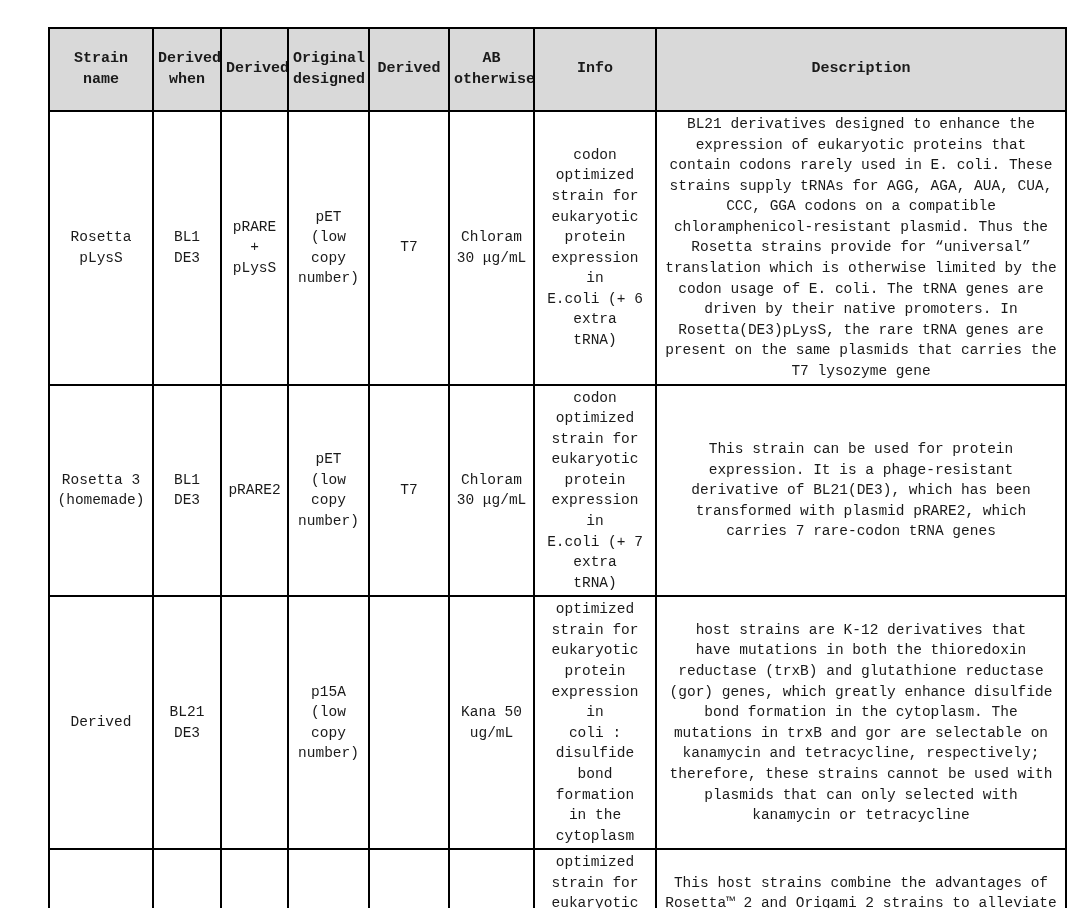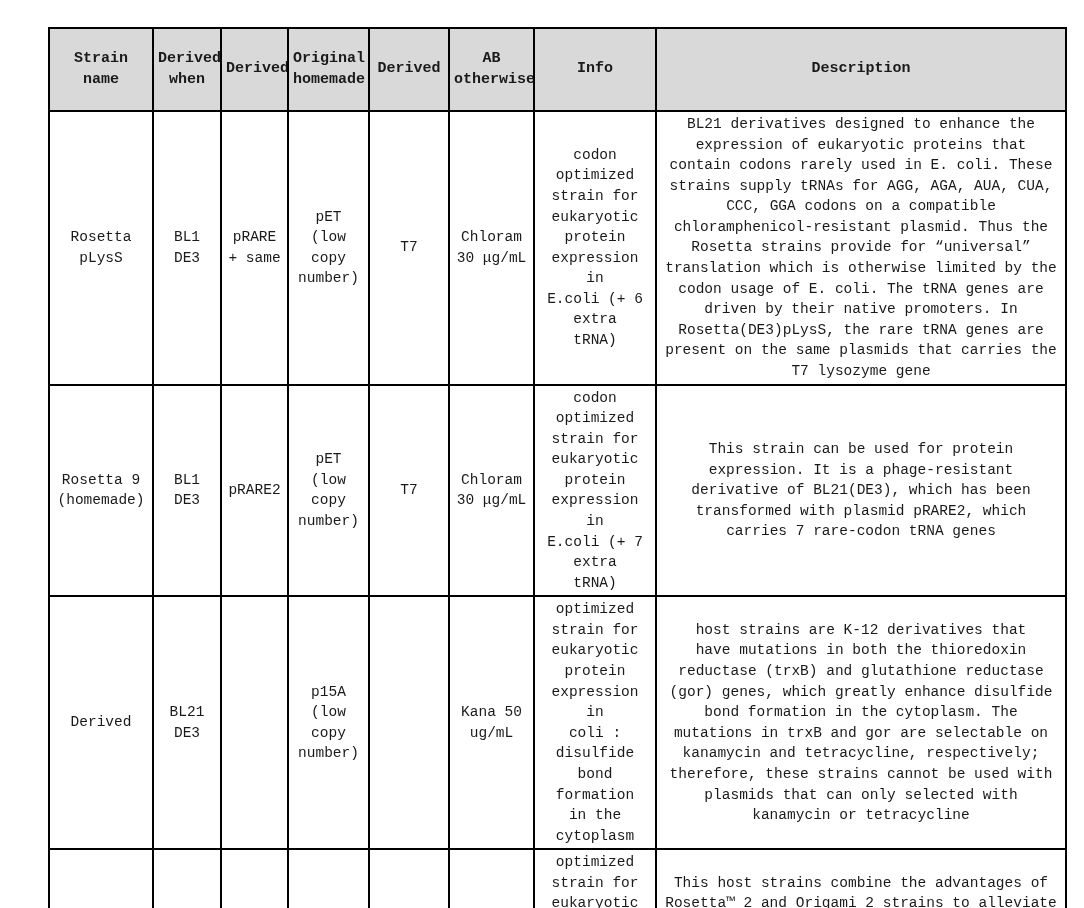--- a/index.html
+++ b/index.html
@@ -74,54 +74,54 @@
         <col style="width:122px">
         <col style="width:410px">
       </colgroup>
       <thead>
         <tr>
           <th>Strain name</th>
           <th>Derived
 when</th>
           <th>Derived</th>
           <th>Original
-homemade</th>
+designed</th>
           <th>Derived</th>
           <th>AB
 otherwise</th>
           <th>Info</th>
           <th>Description</th>
         </tr>
       </thead>
       <tbody>
         <tr class="row-1">
           <td>Rosetta
 pLysS</td>
           <td>BL1
 DE3</td>
           <td>pRARE
-+ same</td>
++ pLysS</td>
           <td>pET
 (low copy
 number)</td>
           <td>T7</td>
           <td>Chloram
 30 μg/mL</td>
           <td>codon
 optimized
 strain for
 eukaryotic
 protein
 expression in
 E.coli (+ 6 extra
 tRNA)</td>
           <td class="desc-cell">BL21 derivatives designed to enhance the expression of eukaryotic proteins that contain codons rarely used in E. coli. These strains supply tRNAs for AGG, AGA, AUA, CUA, CCC, GGA codons on a compatible chloramphenicol-resistant plasmid. Thus the Rosetta strains provide for “universal” translation which is otherwise limited by the codon usage of E. coli. The tRNA genes are driven by their native promoters. In Rosetta(DE3)pLysS, the rare tRNA genes are present on the same plasmids that carries the T7 lysozyme gene</td>
         </tr>
         <tr class="row-2">
-          <td>Rosetta 9
+          <td>Rosetta 3
 (homemade)</td>
           <td>BL1
 DE3</td>
           <td>pRARE2</td>
           <td>pET
 (low copy
 number)</td>
           <td>T7</td>
           <td>Chloram
 30 μg/mL</td>

